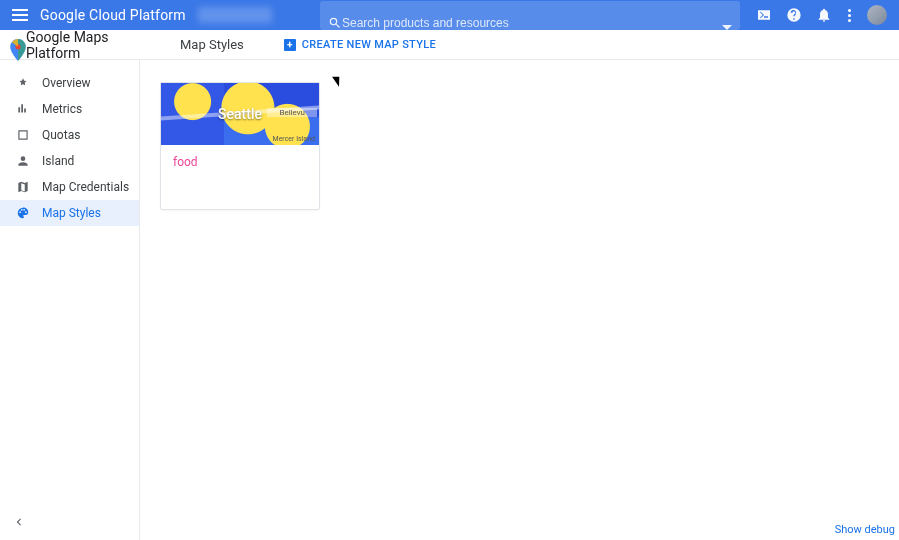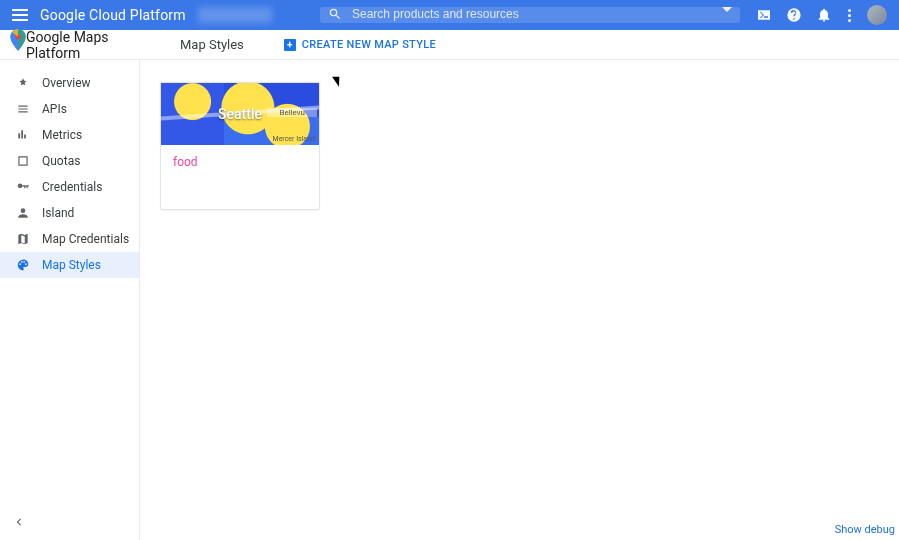--- a/index.html
+++ b/index.html
@@ -4,35 +4,35 @@
 <style>
   * { box-sizing: border-box; margin: 0; padding: 0; }
   body { font-family: 'Roboto', 'Helvetica Neue', Arial, sans-serif; font-size: 13px; color: #202124; background: #fff; width: 899px; height: 540px; overflow: hidden; position: relative; }
   
   
   .topbar { height: 30px; background: #3b78e7; display: flex; align-items: center; padding: 0 8px; color: #fff; gap: 8px; }
   .hamburger { display: flex; flex-direction: column; gap: 3px; cursor: pointer; padding: 4px; }
   .hamburger span { width: 16px; height: 2px; background: #fff; }
   .brand { font-size: 14px; font-weight: 400; letter-spacing: 0.2px; white-space: nowrap; }
   .project-blur { width: 90px; height: 16px; background: rgba(255,255,255,0.2); border-radius: 2px; filter: blur(3px); margin-left: 4px; }
-  .searchwrap { flex: 0 0 420px; margin-left: 40px; height: 16px; background: rgba(255,255,255,0.15); border-radius: 3px; display: flex; align-items: flex-start; padding: 0 8px; gap: 10px; }
+  .searchwrap { flex: 0 0 420px; margin-left: 40px; height: 29px; background: rgba(255,255,255,0.15); border-radius: 3px; display: flex; align-items: flex-end; padding: 0 8px; }
   .searchwrap svg { width: 14px; height: 14px; fill: #fff; opacity: 0.9; flex-shrink:0;}
   .searchwrap input { background: transparent; border: none; outline: none; color: #fff; font-size: 12px; flex: 1; }
   .searchwrap input::placeholder { color: rgba(255,255,255,0.8); }
   .caret { width: 0; height: 0; border-left: 5px solid transparent; border-right: 5px solid transparent; border-top: 5px solid #fff; opacity: 0.9; }
   .topspacer { flex: 1; }
   .topicons { display: flex; align-items: center; gap: 14px; padding-right: 4px; }
   .topicons svg { width: 16px; height: 16px; fill: #fff; cursor: pointer; opacity: 0.95; }
   .dots { display:flex; flex-direction:column; gap:2px; cursor:pointer; padding:0 2px;}
   .dots span{ width:3px;height:3px;border-radius:50%;background:#fff;}
   .avatar { width: 20px; height: 20px; border-radius: 50%; background: linear-gradient(135deg,#b0b7c2,#7a889c); }
   
   
   .subhead { height: 30px; border-bottom: 1px solid #e8eaed; display: flex; align-items: center; }
-  .product-title-cell { width: 166px; display: flex; align-items: flex-start; gap: 0; padding-left: 10px; }
+  .product-title-cell { width: 166px; display: flex; align-items: flex-end; gap: 0; padding-left: 10px; }
   .pin { width: 16px; height: 22px; }
   .product-title { font-size: 14px; color: #202124; font-weight: 400; }
   .page-title { font-size: 13px; color: #3c4043; margin-left: 14px; }
   .create-btn { display: flex; align-items: center; gap: 6px; margin-left: 40px; color: #1a73e8; font-size: 11px; font-weight: 500; letter-spacing: 0.3px; cursor: pointer; }
   .plusbox { width: 12px; height: 12px; background: #1a73e8; color: #fff; font-size: 10px; line-height: 12px; text-align: center; font-weight: 700; border-radius: 1px; }
   
   
   .shell { display: flex; height: calc(540px - 60px); }
   .sidebar { width: 140px; border-right: 1px solid #e8eaed; padding-top: 10px; position: relative; }
   .nav-item { display: flex; align-items: center; gap: 12px; height: 26px; padding-left: 16px; font-size: 12px; color: #3c4043; cursor: pointer; }
@@ -127,41 +127,29 @@
 <div class="shell">
   <div class="sidebar">
     <div class="nav-item">
       <svg viewBox="0 0 24 24">
           <path d="M12 4l2 4 4 .5-3 3 .7 4.2L12 14l-3.7 1.7L9 11.5 6 8.5l4-.5 2-4z"></path>
         </svg>
       <span>Overview</span>
     </div>
     <div class="nav-item">
       <svg viewBox="0 0 24 24">
-          <path d="M4 6h16v2H4V6zm0 5h16v2H4v-2zm0 5h16v2H4v-2z"></path>
-        </svg>
-      <span>APIs</span>
-    </div>
-    <div class="nav-item">
-      <svg viewBox="0 0 24 24">
           <path d="M4 18h3V9H4v9zm5 0h3V4H9v14zm5 0h3v-7h-3v7z"></path>
         </svg>
       <span>Metrics</span>
     </div>
     <div class="nav-item">
       <svg viewBox="0 0 24 24">
           <path d="M4 4h16v16H4V4zm2 2v12h12V6H6z"></path>
         </svg>
       <span>Quotas</span>
-    </div>
-    <div class="nav-item">
-      <svg viewBox="0 0 24 24">
-          <path d="M7 14a4 4 0 110-8 4 4 0 010 8zm3.65-5H22v2h-2v3h-2v-3h-2v3h-2v-3h-3.35A4 4 0 0010.65 9z"></path>
-        </svg>
-      <span>Credentials</span>
     </div>
     <div class="nav-item">
       <svg viewBox="0 0 24 24">
           <path d="M12 12a4 4 0 100-8 4 4 0 000 8zm0 2c-3 0-8 1.5-8 4.5V20h16v-1.5c0-3-5-4.5-8-4.5z"></path>
         </svg>
       <span>Island</span>
     </div>
     <div class="nav-item">
       <svg viewBox="0 0 24 24">
           <path d="M9 3L4 5v16l5-2 6 2 5-2V3l-5 2-6-2zm0 2.5l6 2v12l-6-2v-12z"></path>

